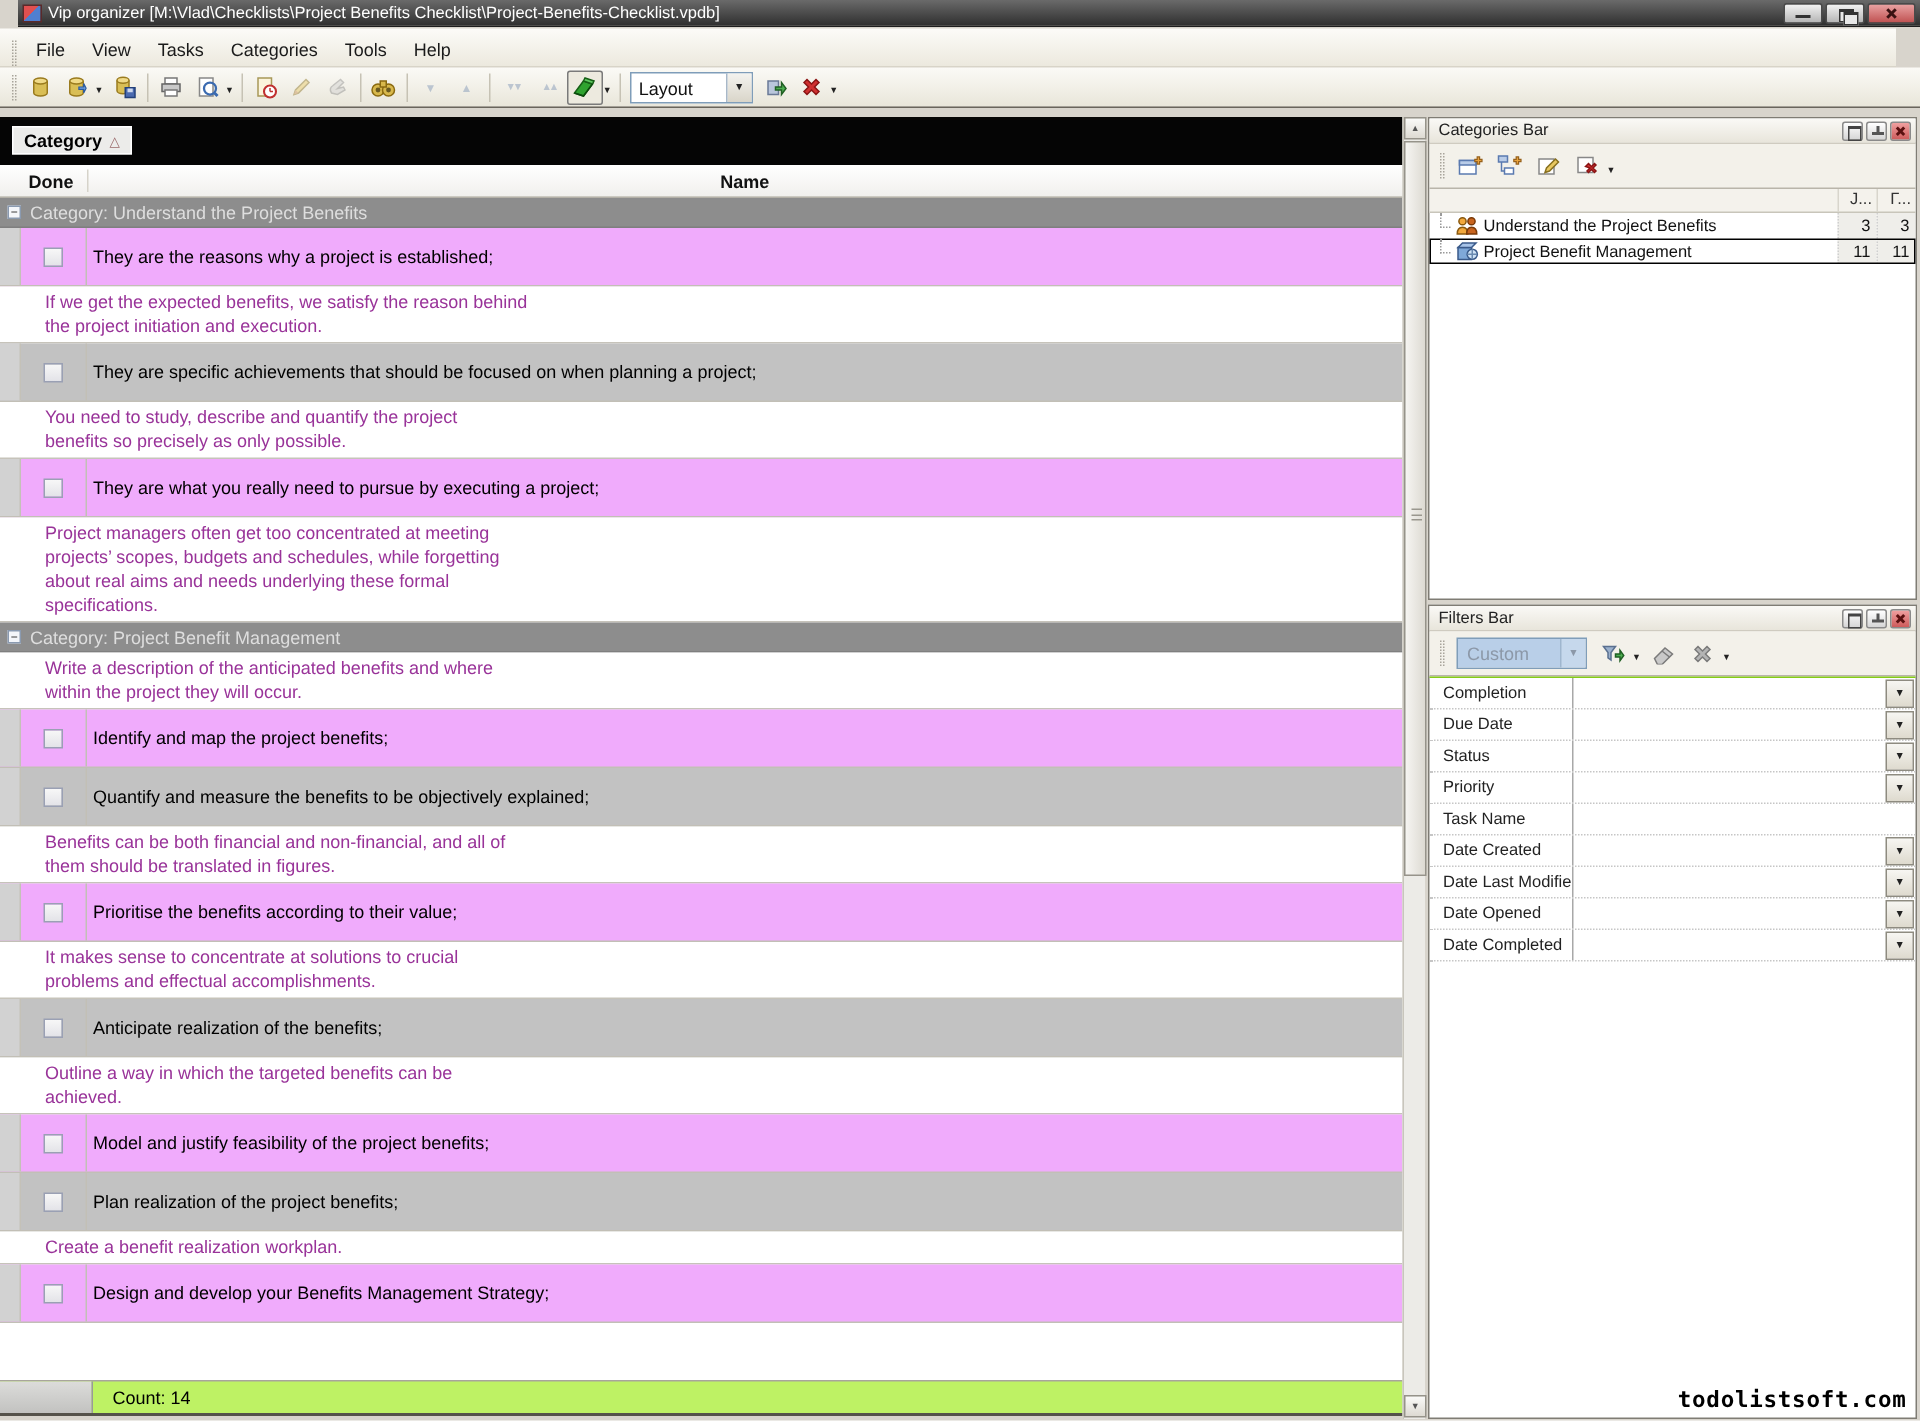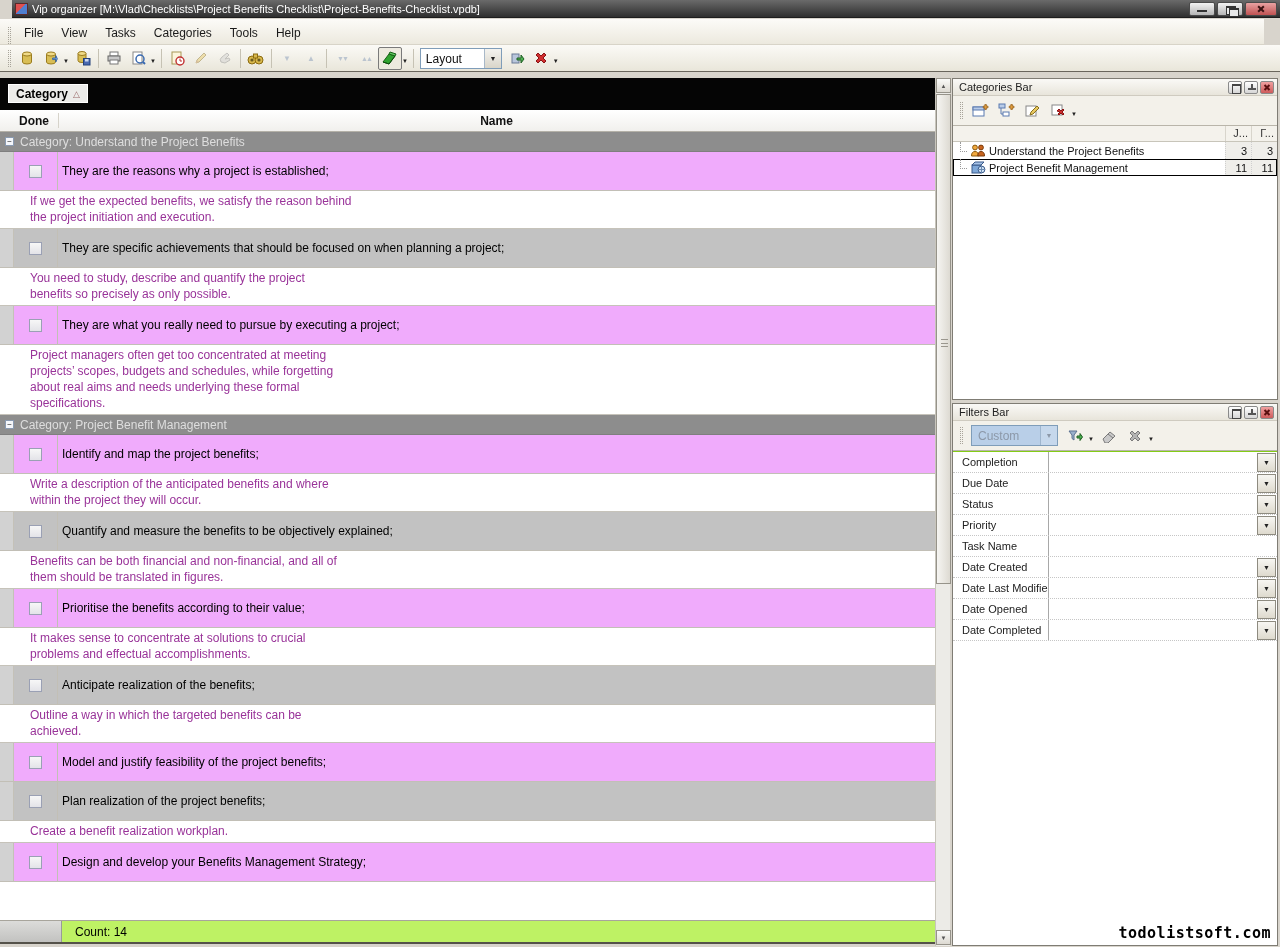--- a/index.html
+++ b/index.html
@@ -326,31 +326,31 @@
 projects’ scopes, budgets and schedules, while forgetting
 about real aims and needs underlying these formal
 specifications.</span>
   </div>
 
   <div class="g-row cat">
     <span class="collapse">−</span>
     <span>Category: Project Benefit Management</span>
   </div>
 
-  <div class="g-row item">
-    <span class="rail"></span>
-    <span class="cell-done">
-        <span class="checkbox"></span>
-      </span>
-    <span class="cell-name">Identify and map the project benefits;</span>
-  </div>
   <div class="g-row note">
     <span class="rail"></span>
     <span class="note-text">Write a description of the anticipated benefits and where
 within the project they will occur.</span>
+  </div>
+  <div class="g-row item">
+    <span class="rail"></span>
+    <span class="cell-done">
+        <span class="checkbox"></span>
+      </span>
+    <span class="cell-name">Identify and map the project benefits;</span>
   </div>
 
   <div class="g-row item alt">
     <span class="rail"></span>
     <span class="cell-done">
         <span class="checkbox"></span>
       </span>
     <span class="cell-name">Quantify and measure the benefits to be objectively explained;</span>
   </div>
   <div class="g-row note">

